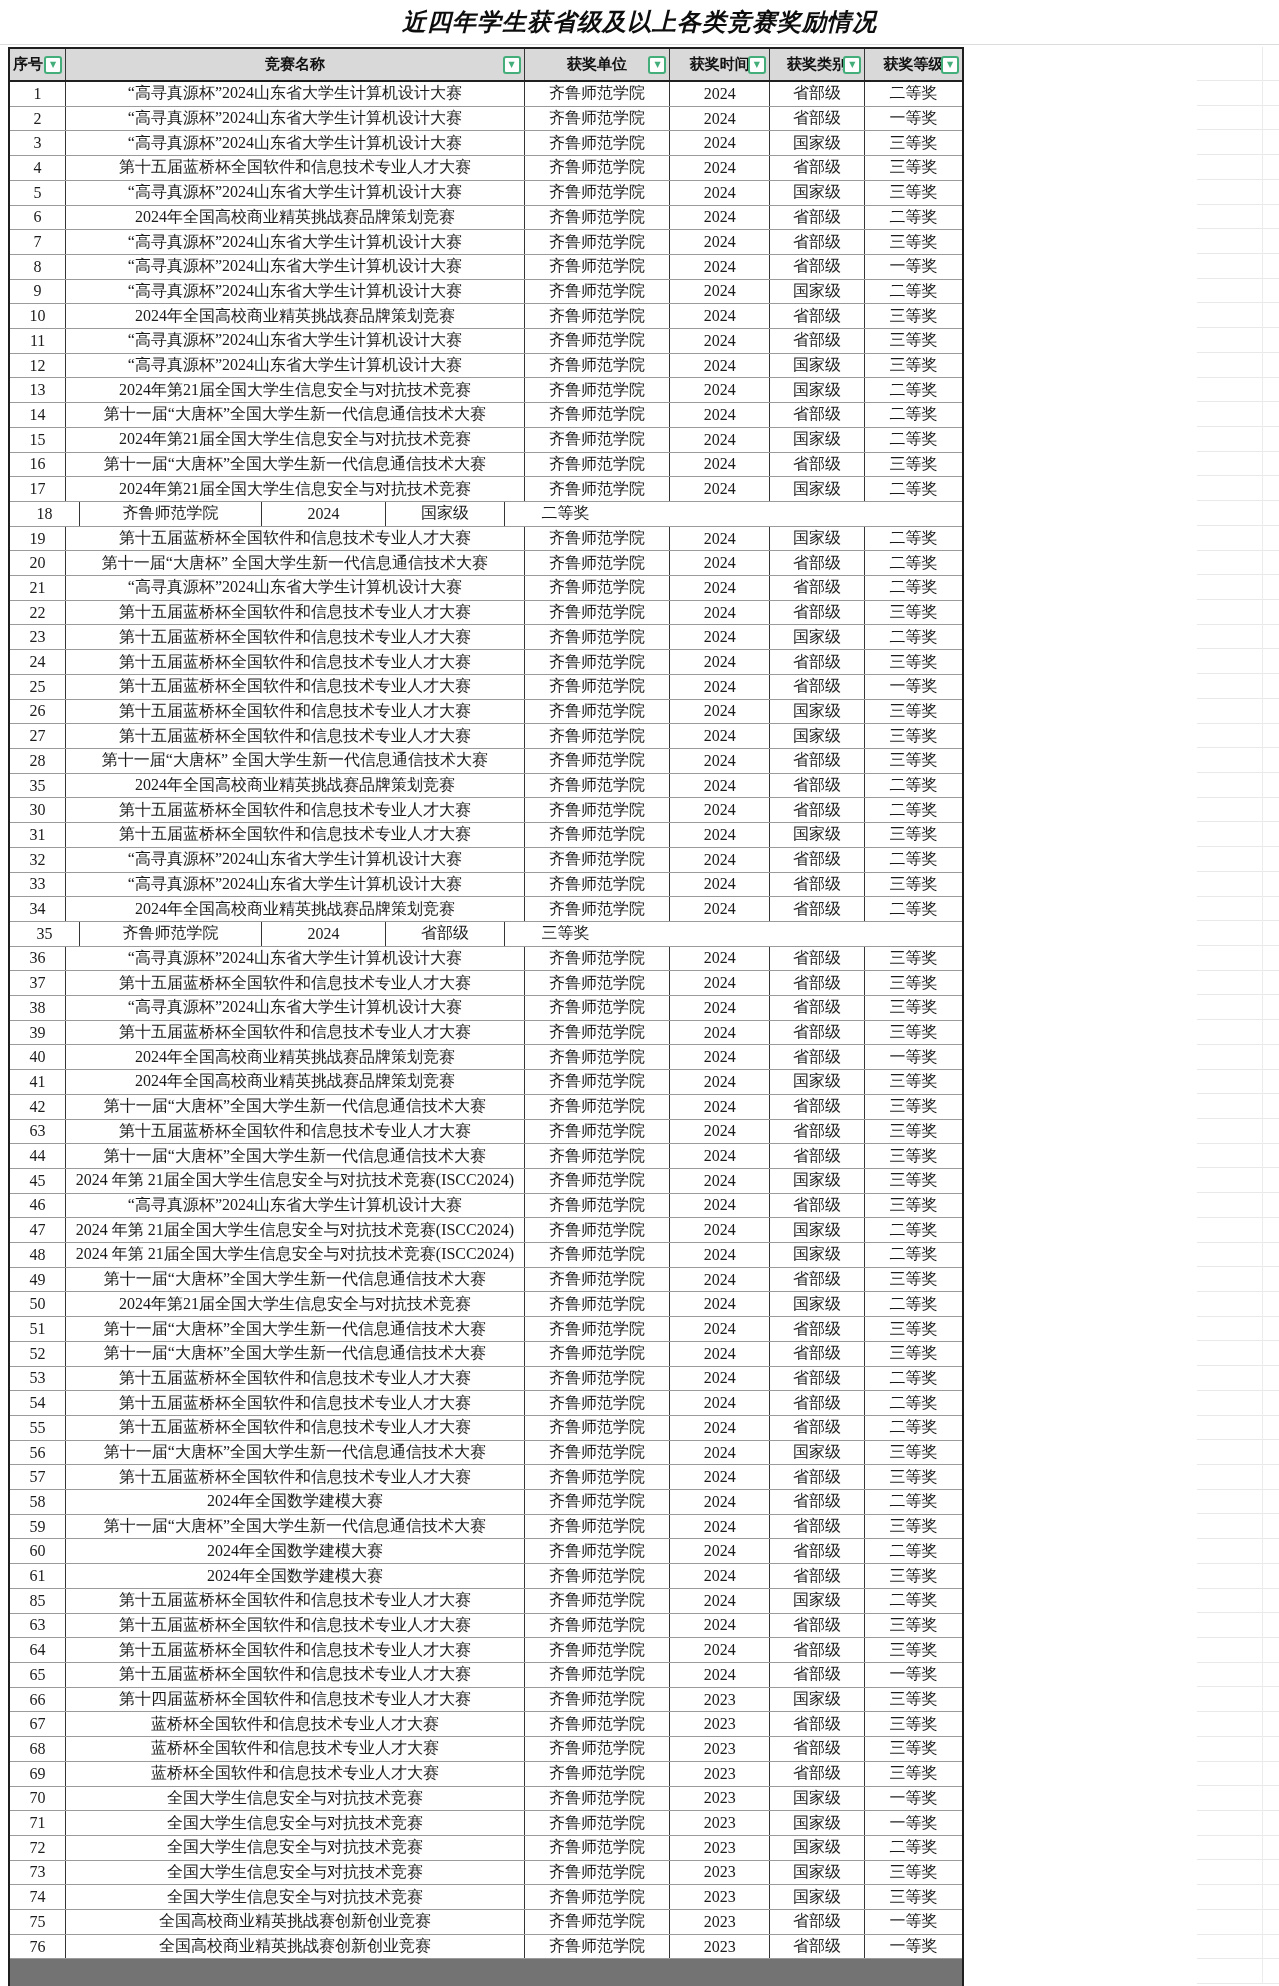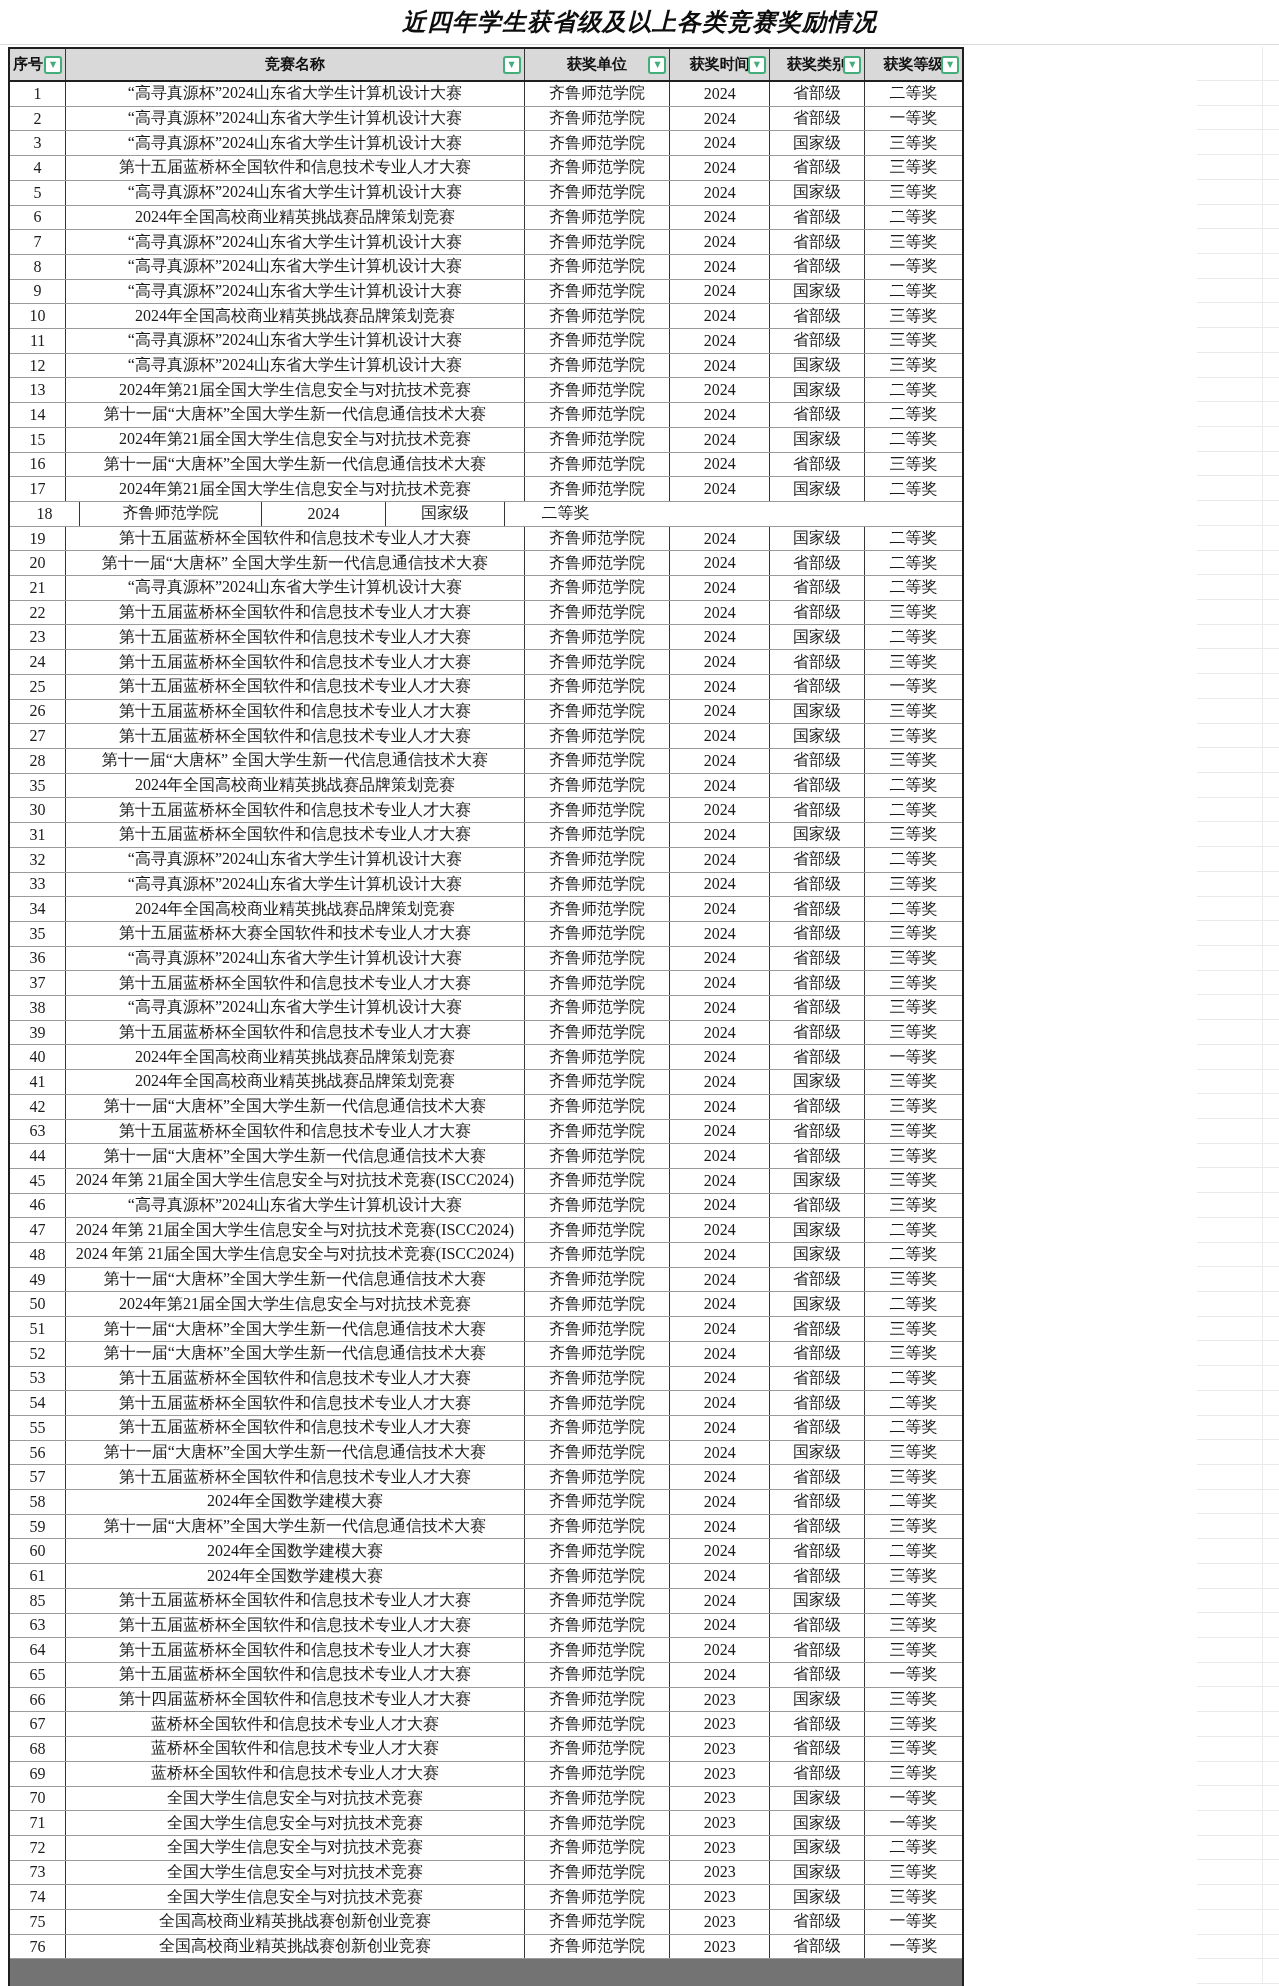--- a/index.html
+++ b/index.html
@@ -382,21 +382,20 @@
       <div class="tr">
         <div class="td c0">34</div>
         <div class="td c1">2024年全国高校商业精英挑战赛品牌策划竞赛</div>
         <div class="td c2">齐鲁师范学院</div>
         <div class="td c3">2024</div>
         <div class="td c4">省部级</div>
         <div class="td c5">二等奖</div>
       </div>
       <div class="tr">
         <div class="td c0">35</div>
-        <div class="td c1">第十五届蓝桥杯大赛全国软件和技术专业人才大赛</div>
         <div class="td c2">齐鲁师范学院</div>
         <div class="td c3">2024</div>
         <div class="td c4">省部级</div>
         <div class="td c5">三等奖</div>
       </div>
       <div class="tr">
         <div class="td c0">36</div>
         <div class="td c1">“高寻真源杯”2024山东省大学生计算机设计大赛</div>
         <div class="td c2">齐鲁师范学院</div>
         <div class="td c3">2024</div>

